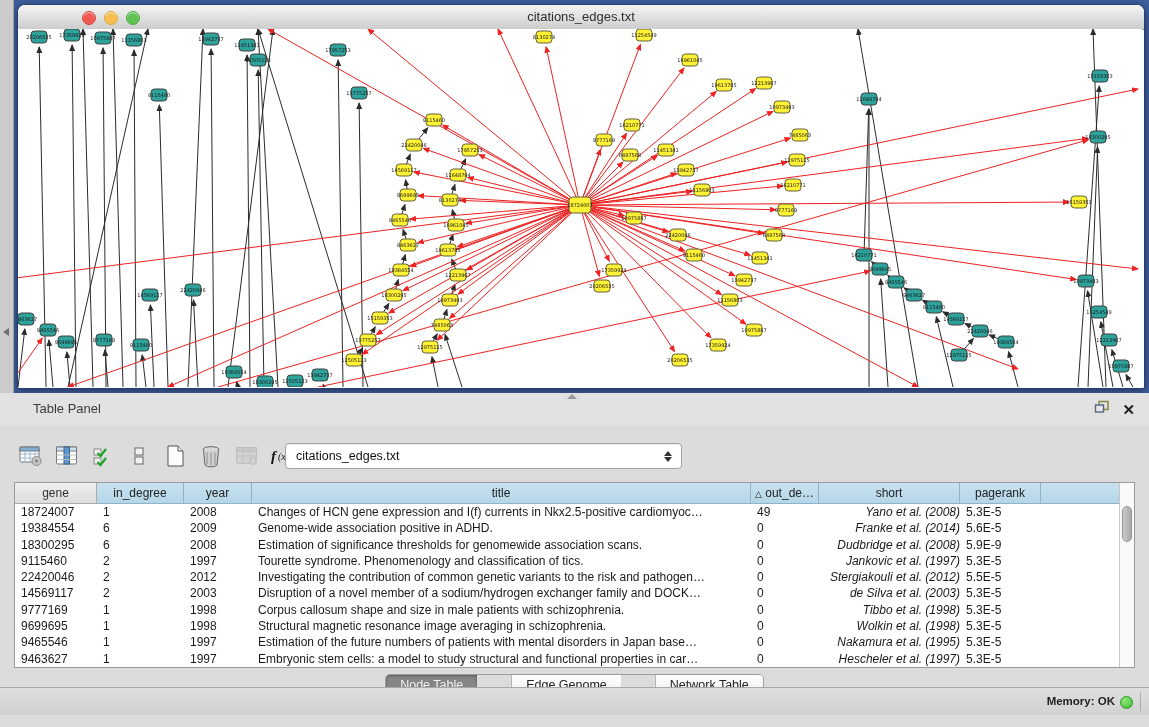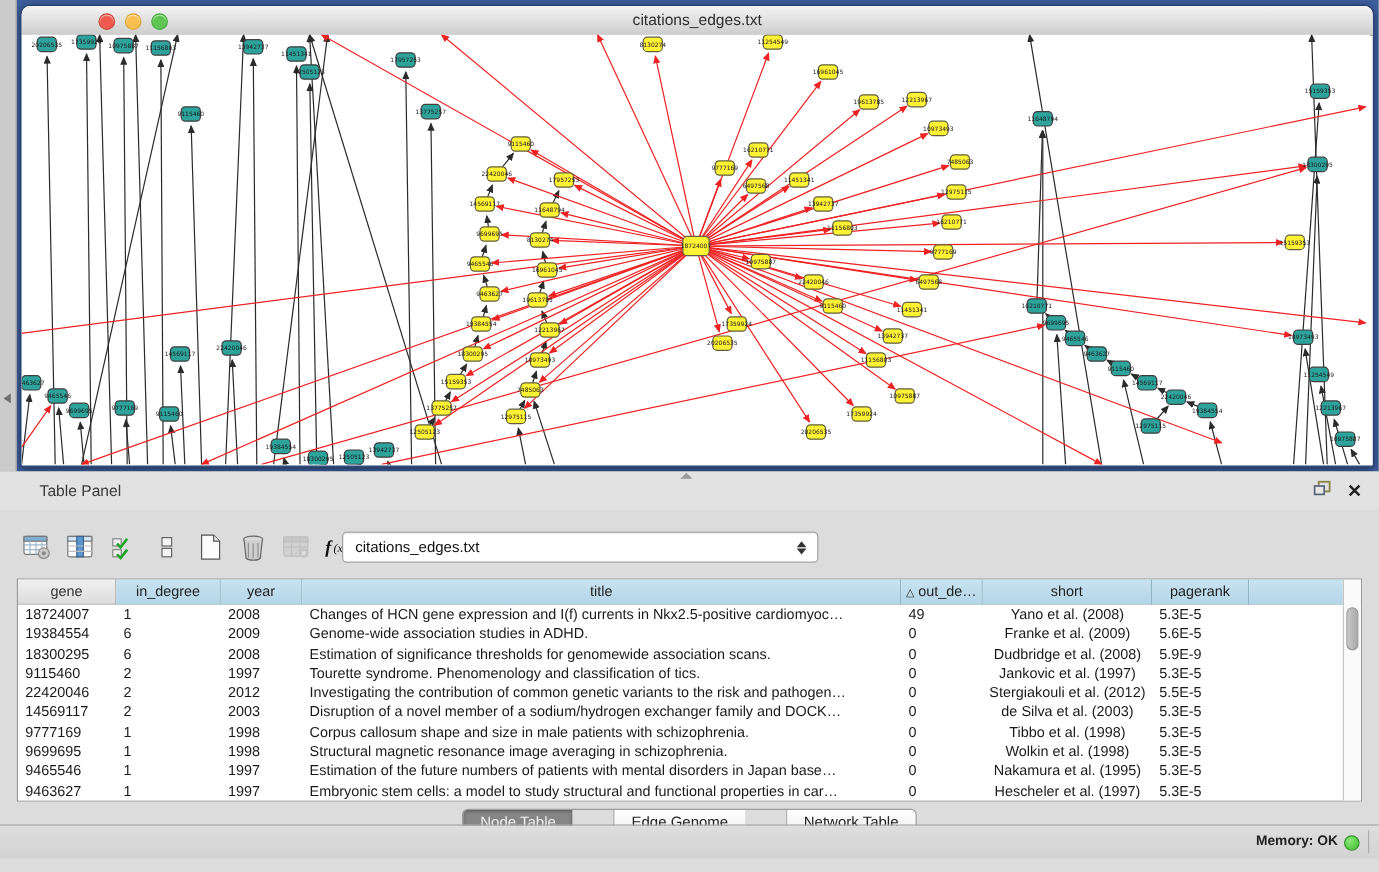--- a/index.html
+++ b/index.html
@@ -48,21 +48,21 @@
   .thead{display:flex;height:21px;}
   .th{box-sizing:border-box;height:21px;line-height:20px;text-align:center;font-size:12px;color:#222;
       background:linear-gradient(#C9E2F0,#B4D6E8);border-right:1px solid #8FB4C8;border-bottom:1px solid #8FB4C8;
       overflow:hidden;white-space:nowrap;}
   .th.gray{background:linear-gradient(#F0F0F0,#DCDCDC);border-right:1px solid #ABABAB;border-bottom:1px solid #ABABAB;color:#333;}
   .th .sortg{font-size:9px;}
   .tbody{position:relative;}
   .tr{display:flex;height:16.3px;line-height:16.3px;background:#FFF;}
   .td{box-sizing:border-box;padding-left:6px;font-size:12px;color:#1A1A1A;
       overflow:hidden;white-space:nowrap;}
-  .td.center{text-align:center;padding-left:0;}
+  .td.center{text-align:right;padding-left:0;font-style:italic;}
   .vscroll{position:absolute;right:0;top:0;bottom:0;width:14px;background:#FAFAFA;border-left:1px solid #C6C6C6;}
   .vthumb{position:absolute;left:2px;right:2px;top:23px;height:34px;border-radius:5px;
       background:linear-gradient(90deg,#C9C9C9,#A9A9A9);border:1px solid #959595;}
   .tabsbar{position:absolute;left:0;top:281px;width:100%;display:flex;justify-content:center;}
   .seg{display:flex;border:1px solid #9B9B9B;border-radius:5px;overflow:hidden;
       box-shadow:0 1px 1px rgba(255,255,255,.8);gap:34px;}
   .seg .tab{height:20px;line-height:20px;padding:0 14px;font-size:12.5px;background:linear-gradient(#FFFFFF,#EFEFEF);
       color:#222;border:none;border-left:1px solid #B5B5B5;}
   .seg .tab:first-child{border-left:none;}
   .seg .tab.sel{background:#868686;color:#F2F2F2;box-shadow:inset 0 1px 3px rgba(0,0,0,.35);}
@@ -691,23 +691,23 @@
           <div class="td" style="width: 499px;">Changes of HCN gene expression and I(f) currents in Nkx2.5-positive cardiomyoc…</div>
           <div class="td" style="width: 68px;">49</div>
           <div class="td center" style="width: 141px;">Yano et al. (2008)</div>
           <div class="td" style="width: 81px;">5.3E-5</div>
           <div class="td" style="width: 81px;"></div>
         </div>
         <div class="tr">
           <div class="td" style="width: 82px;">19384554</div>
           <div class="td" style="width: 87px;">6</div>
           <div class="td" style="width: 68px;">2009</div>
-          <div class="td" style="width: 499px;">Genome-wide association studies in ADHD.</div>
+          <div class="td" style="width: 499px;">Genome-wide association positive in ADHD.</div>
           <div class="td" style="width: 68px;">0</div>
-          <div class="td center" style="width: 141px;">Franke et al. (2009)</div>
+          <div class="td center" style="width: 141px;">Franke et al. (2014)</div>
           <div class="td" style="width: 81px;">5.6E-5</div>
           <div class="td" style="width: 81px;"></div>
         </div>
         <div class="tr">
           <div class="td" style="width: 82px;">18300295</div>
           <div class="td" style="width: 87px;">6</div>
           <div class="td" style="width: 68px;">2008</div>
           <div class="td" style="width: 499px;">Estimation of significance thresholds for genomewide association scans.</div>
           <div class="td" style="width: 68px;">0</div>
           <div class="td center" style="width: 141px;">Dudbridge et al. (2008)</div>

